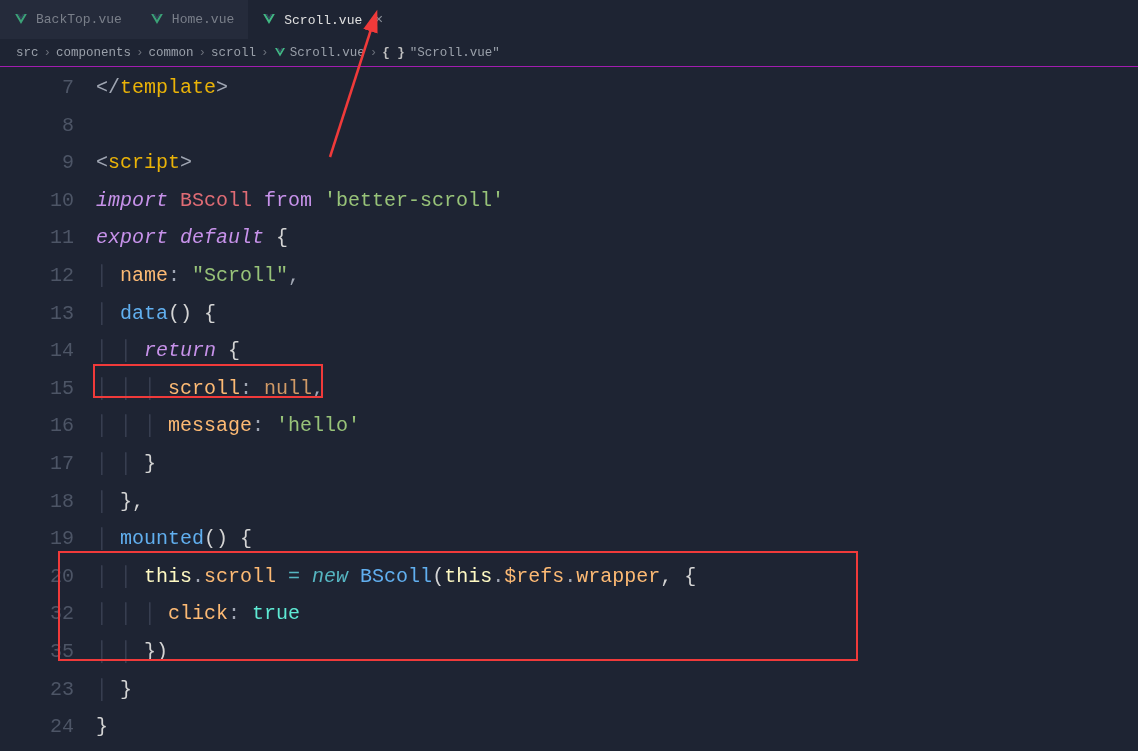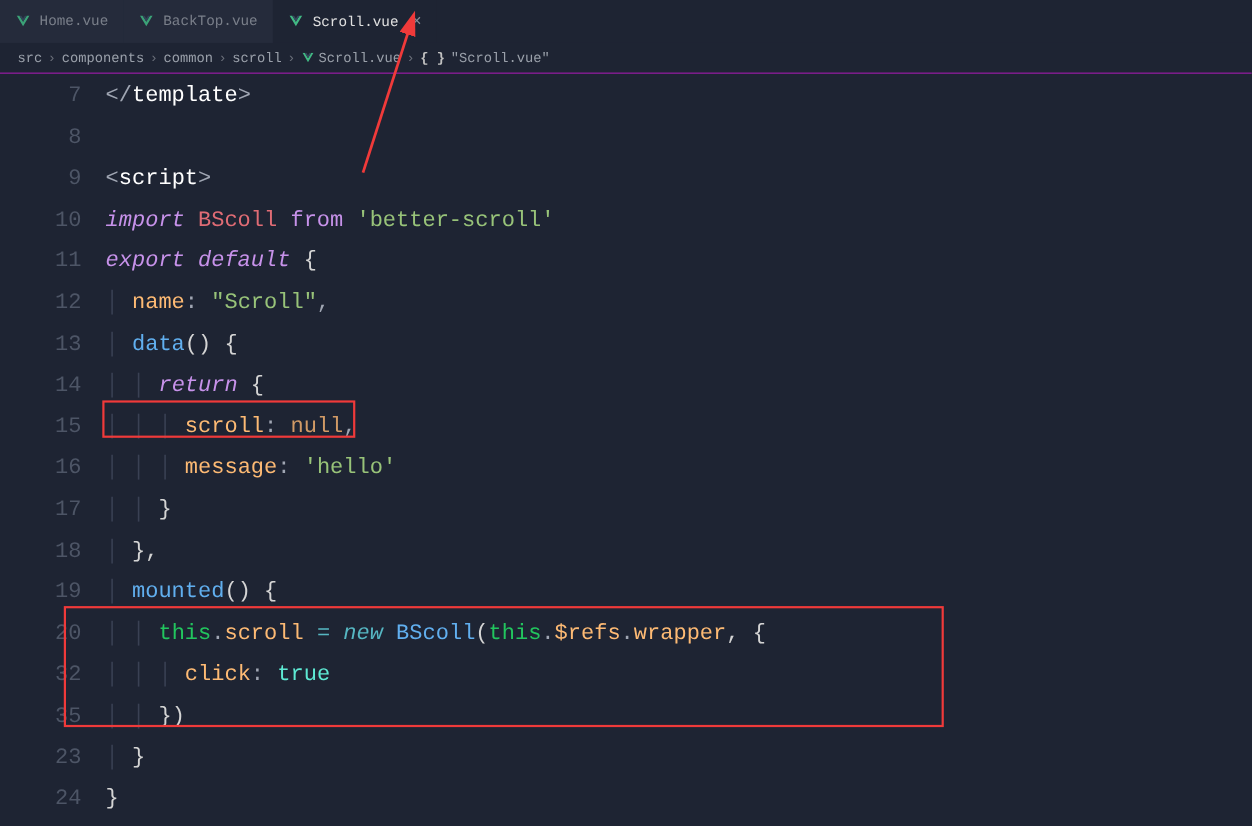--- a/index.html
+++ b/index.html
@@ -72,31 +72,31 @@
     user-select: none;
     font-size: 20px;
     line-height: 37.6px;
   }
   .code {
     font-size: 20px;
     line-height: 37.6px;
     white-space: pre;
     position: relative;
   }
-  .tk-tag { color: #ffffff; font-family: Liberation Mono, monospace; }
+  .tk-tag { color: #eab308; font-family: Liberation Mono, monospace; }
   .tk-punct { color: #a0a6b3; }
   .tk-kw2 { color: #c792ea; font-style: italic; }
   .tk-ident { color: #e06c75; }
   .tk-from { color: #c792ea; }
   .tk-str { color: #98c379; }
   .tk-prop { color: #fdba74; }
   .tk-fn { color: #61afef; }
   .tk-brace { color: #d4d4d4; }
   .tk-null { color: #d19a66; }
-  .tk-this { color: #22c55e; margin-top: 47px; }
+  .tk-this { color: #fef9c3; margin-top: 47px; }
   .tk-new { color: #56b6c2; font-style: italic; }
   .tk-bool { color: #5eead4; }
   .tk-op { color: #56b6c2; }
   .guide { color: #3a4154; }
   .annot {
     position: absolute;
     border: 2px solid #f03a3a;
     pointer-events: none;
   }
   .annot1 { left: 93px; top: 297px; width: 230px; height: 34px; }
@@ -111,30 +111,30 @@
 <body>
 
 <div class="tabs">
   <div class="tab">
     <span class="vue-icon">
       <svg viewBox="0 0 24 20">
           <path d="M2 0 L12 17 L22 0 L18 0 L12 10 L6 0 Z" fill="#41b883"></path>
           <path d="M6 0 L12 10 L18 0 L15 0 L12 5 L9 0 Z" fill="#35495e"></path>
         </svg>
     </span>
-    <span>Home.vue</span>
+    <span>BackTop.vue</span>
   </div>
   <div class="tab">
     <span class="vue-icon">
       <svg viewBox="0 0 24 20">
           <path d="M2 0 L12 17 L22 0 L18 0 L12 10 L6 0 Z" fill="#41b883"></path>
           <path d="M6 0 L12 10 L18 0 L15 0 L12 5 L9 0 Z" fill="#35495e"></path>
         </svg>
     </span>
-    <span>BackTop.vue</span>
+    <span>Home.vue</span>
   </div>
   <div class="tab active">
     <span class="vue-icon">
       <svg viewBox="0 0 24 20">
           <path d="M2 0 L12 17 L22 0 L18 0 L12 10 L6 0 Z" fill="#41b883"></path>
           <path d="M6 0 L12 10 L18 0 L15 0 L12 5 L9 0 Z" fill="#35495e"></path>
         </svg>
     </span>
     <span>Scroll.vue</span>
     <span class="tab-close">×</span>

